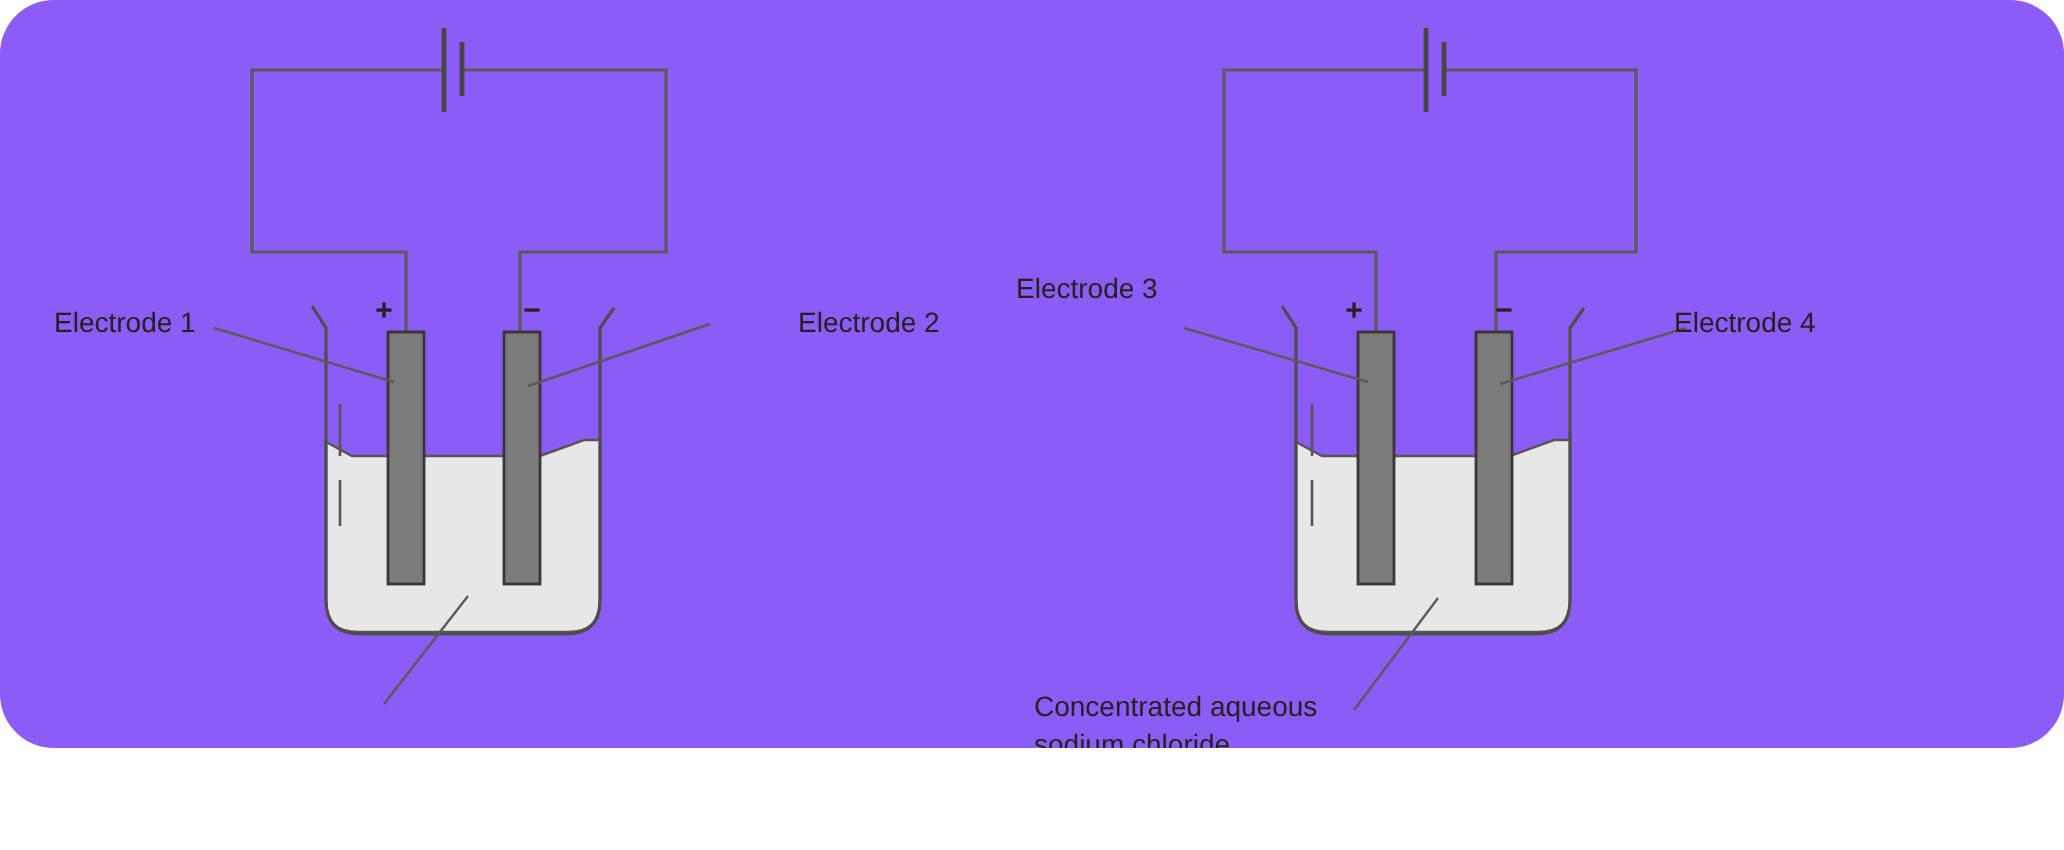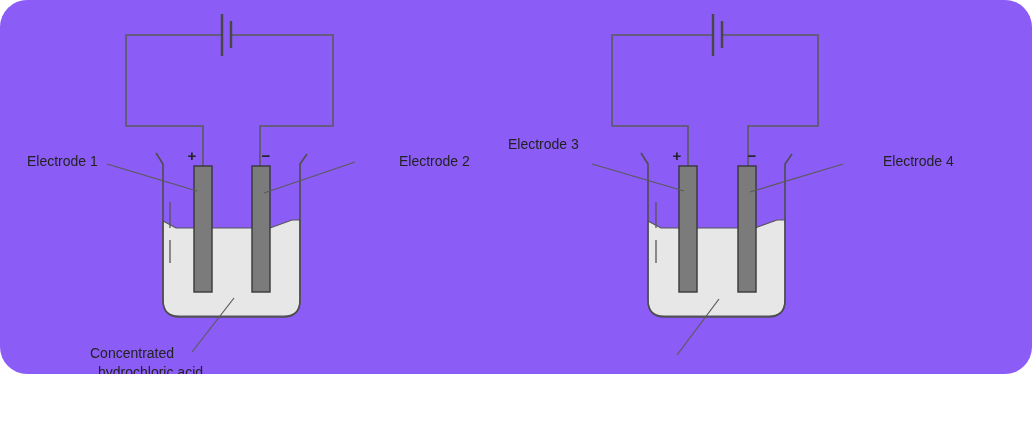--- a/index.html
+++ b/index.html
@@ -84,23 +84,23 @@
       <line x1="592" y1="164" x2="684" y2="191" stroke="#5a5a5a" stroke-width="1.2"></line>
       <line x1="843" y1="164" x2="750" y2="192" stroke="#5a5a5a" stroke-width="1.2"></line>
       <line x1="677" y1="355" x2="719" y2="299" stroke="#5a5a5a" stroke-width="1.2"></line>
     </g>
   </svg>
 
   <div class="label" style="left:27px;top:153px;">Electrode 1</div>
   <div class="label" style="left:358px;top:153px;margin-left:41px;">Electrode 2</div>
   <div class="sign" style="left:184px;top:147px;">+</div>
   <div class="sign" style="left:258px;top:147px;">−</div>
-  <div class="caption" style="left:90px;top:344px;">
-    <div class="line1">Concentrated</div>
-    <div class="line2">hydrochloric acid</div>
-  </div>
 
   <div class="label" style="left:508px;top:136px;">Electrode 3</div>
-  <div class="label" style="left:883px;top:153px;text-align:center;">Electrode 4</div>
+  <div class="label" style="left:837px;top:153px;text-align:center;">Electrode 4</div>
   <div class="sign" style="left:669px;top:147px;">+</div>
   <div class="sign" style="left:744px;top:147px;">−</div>
+  <div class="caption no-indent" style="left:517px;top:344px;">
+    <div class="line1">Concentrated aqueous</div>
+    <div class="line2">sodium chloride</div>
+  </div>
 
 </div>
 
 </body></html>

